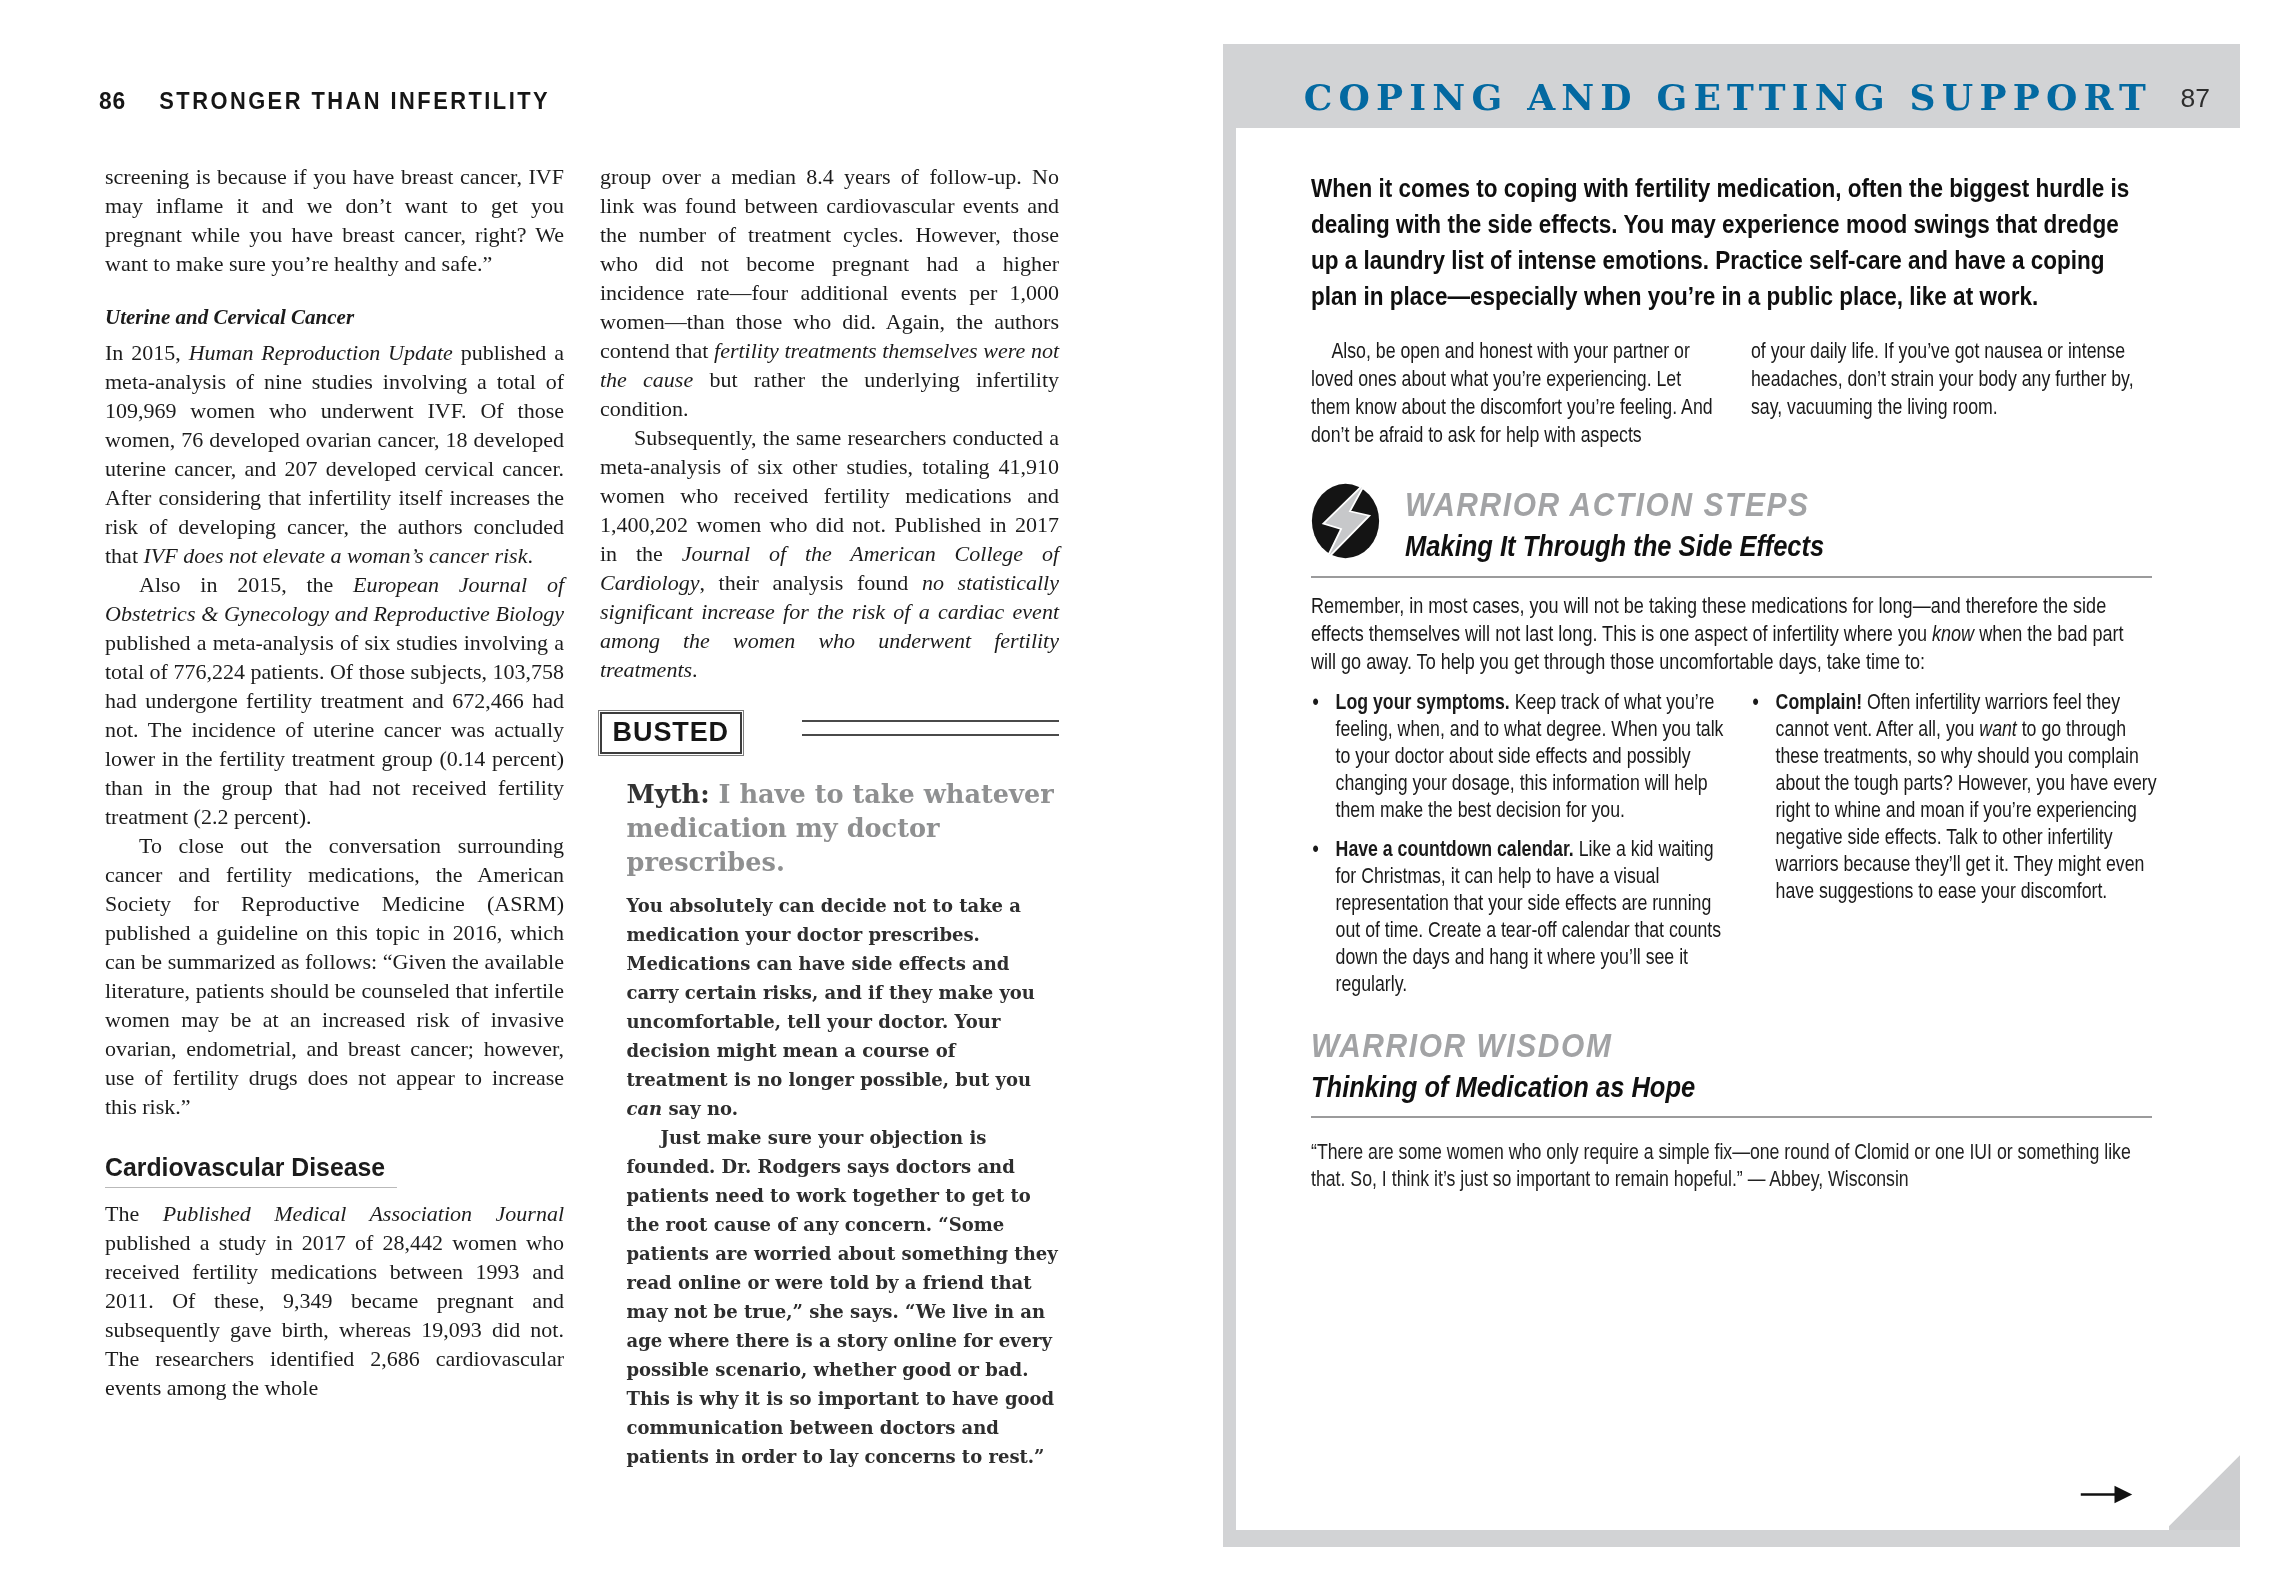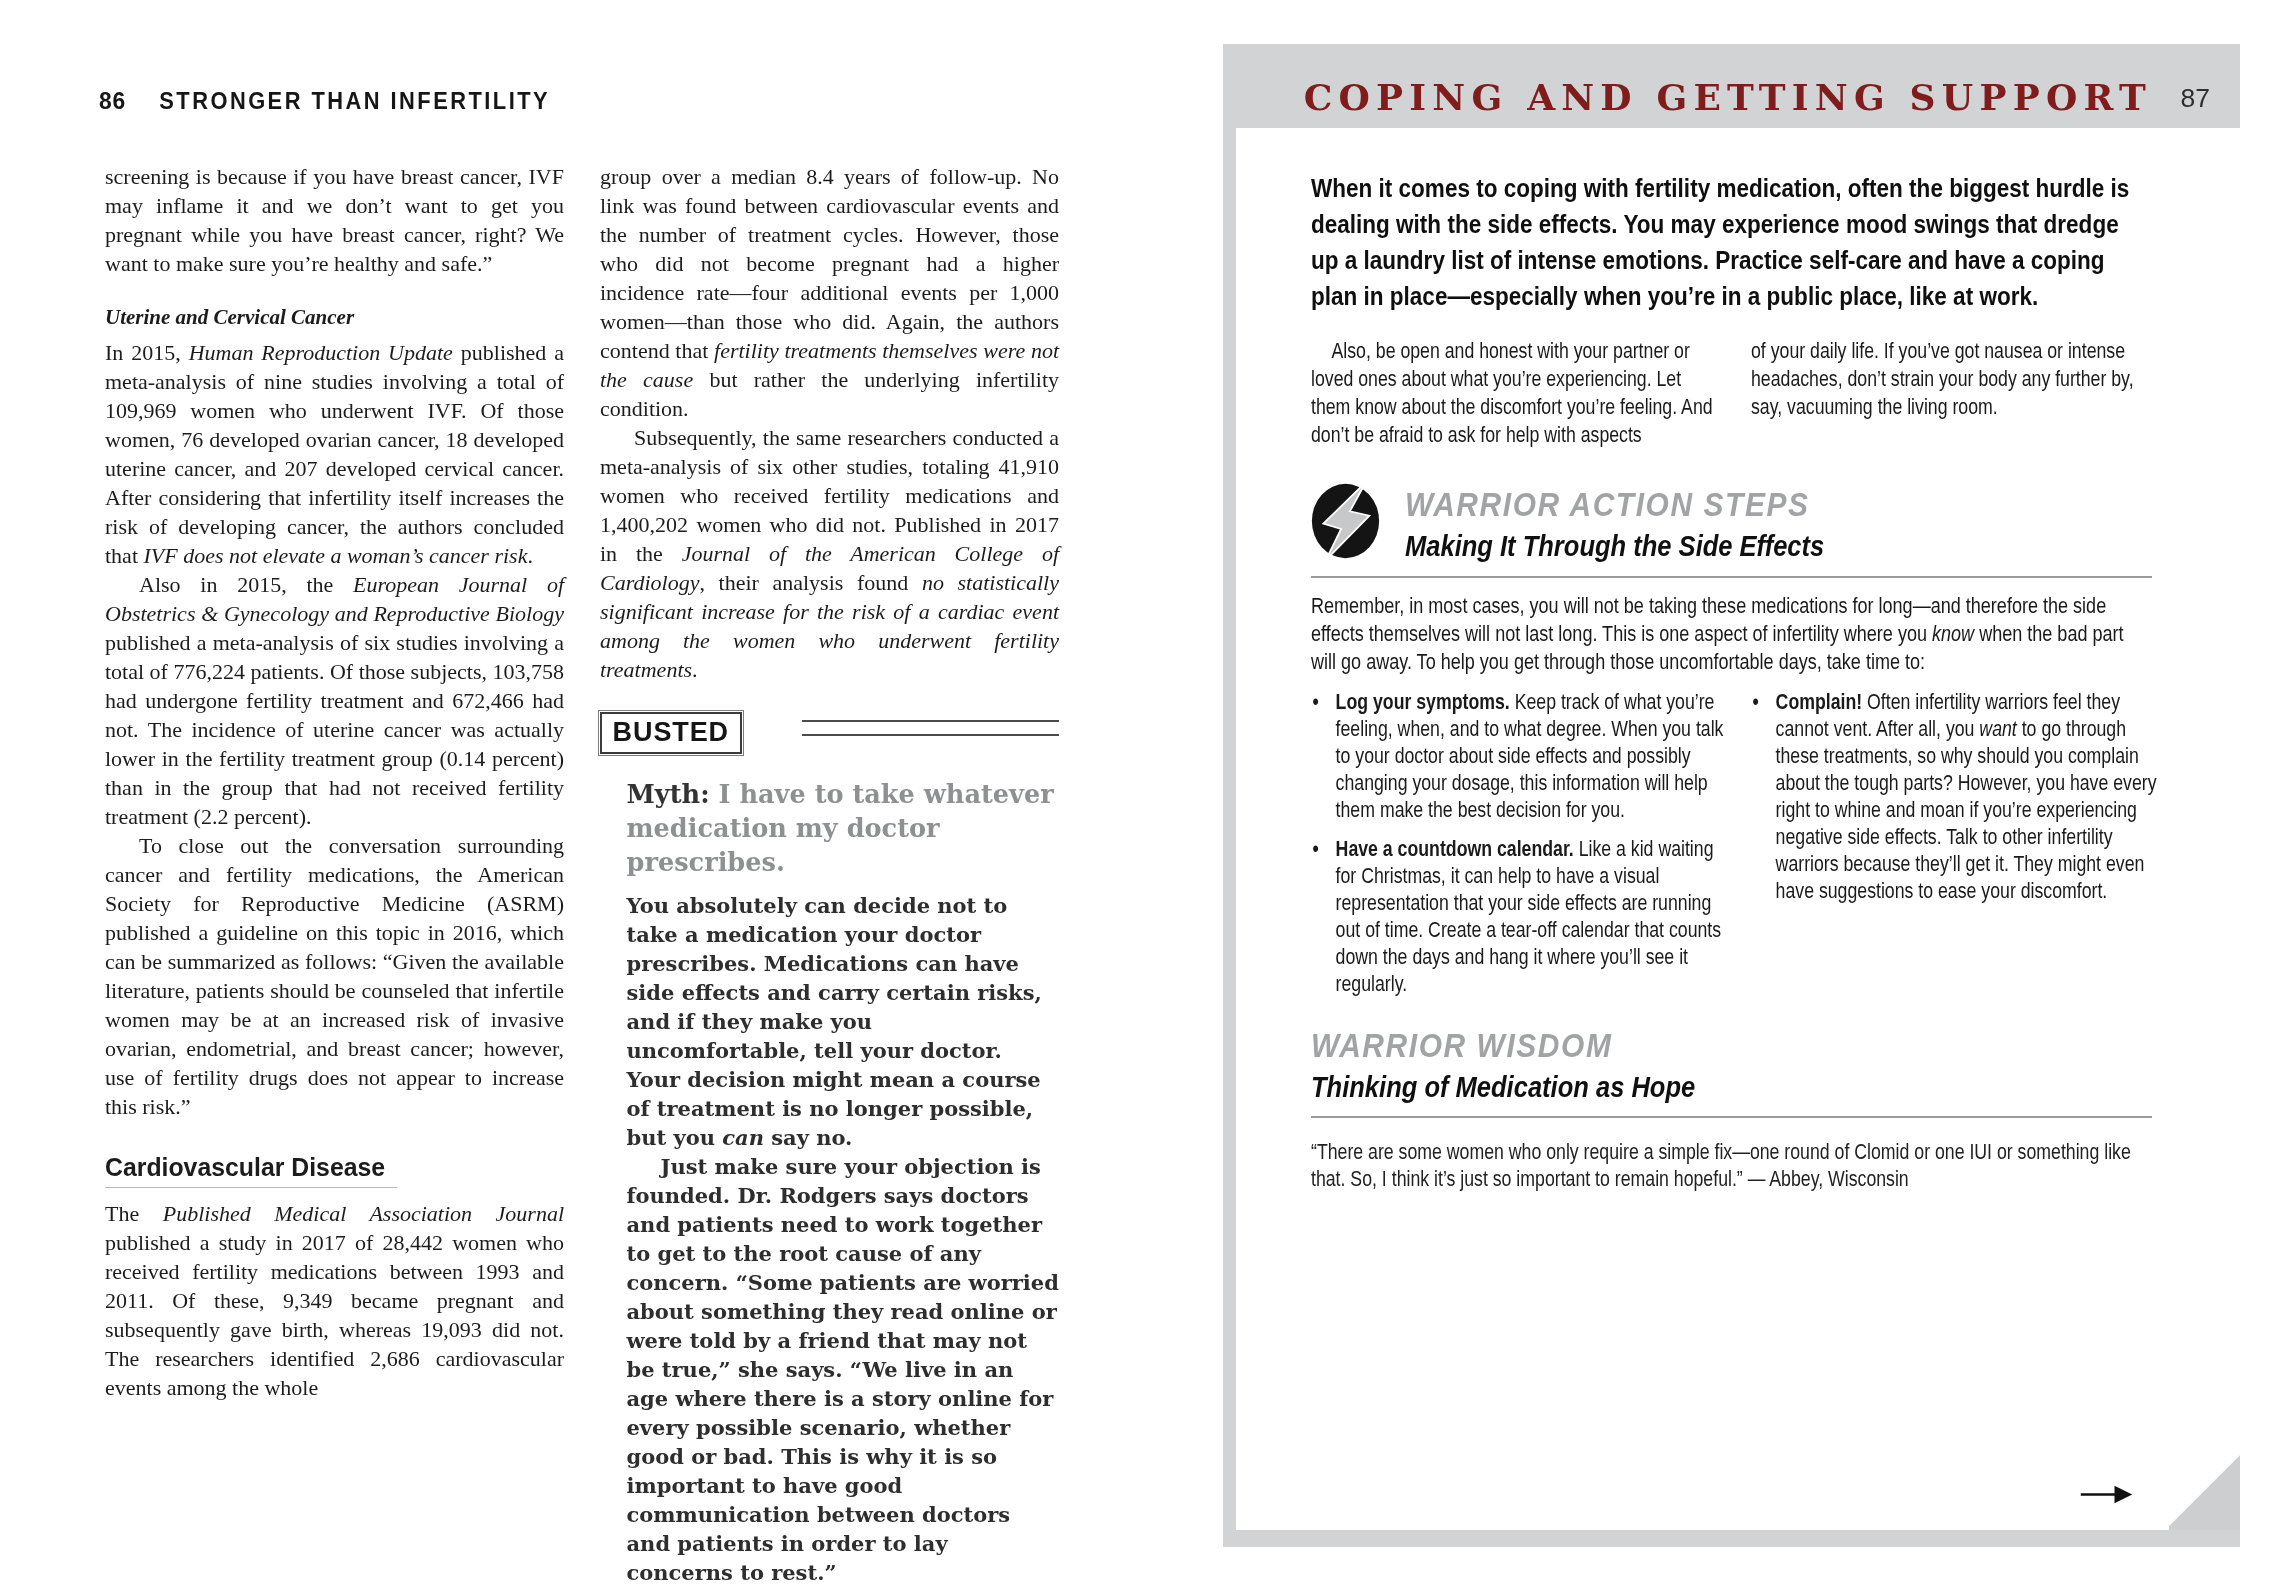--- a/index.html
+++ b/index.html
@@ -30,26 +30,26 @@
               padding:2.6px 10.6px 4.4px 10.6px;background:#fff;
               font-family:"Liberation Sans", sans-serif;font-weight:bold;font-size:27px;
               letter-spacing:0.9px;color:#161616;}
   .busted-rules{flex:1;margin-left:12.4px;margin-top:8px;height:11.5px;
                 border-top:2.6px solid #4a4a4a;border-bottom:2.6px solid #4a4a4a;}
   .myth-h{margin:23px 0 12.4px 26.5px;font-family:"DejaVu Serif", serif;font-weight:bold;
           font-size:25.6px;line-height:34px;}
   .myth-label{color:#333333;}
   .myth-gray{color:#8f9091;}
   .slab p{margin:0 0 0 26.5px;font-family:"DejaVu Serif", serif;font-weight:bold;
-          font-size:21px;line-height:29px;color:#2e2e2e;text-align:left;}
+          font-size:18px;line-height:29px;color:#2e2e2e;text-align:left;}
   .slab .pind2{text-indent:34px;}
 
   
   #rp-gray{position:absolute;left:1223px;top:44px;width:1017px;height:1503px;background:#d2d3d5;}
-  .rp-title{position:absolute;top:32px;right:88px;color:#7f1d1d;
+  .rp-title{position:absolute;top:32px;right:88px;color:#0369a1;
             font-family:"DejaVu Serif", serif;font-weight:bold;font-size:36px;letter-spacing:6.2px;
             white-space:nowrap;}
   .rp-folio{position:absolute;top:39px;right:30px;color:#2e2e2e;
             font-family:"Liberation Sans", sans-serif;font-size:26.5px;}
   #rp-white{position:absolute;left:13.2px;top:84px;width:986px;height:1402px;background:#ffffff;padding-left:18px;}
   #rp-content{position:absolute;left:75px;top:42px;width:841px;
               font-family:"Liberation Sans", sans-serif;color:#141414;}
 
   .cond{transform:scaleX(.82);transform-origin:0 0;width:122%;}
   .cond88{transform:scaleX(.88);transform-origin:0 0;width:113%;}

